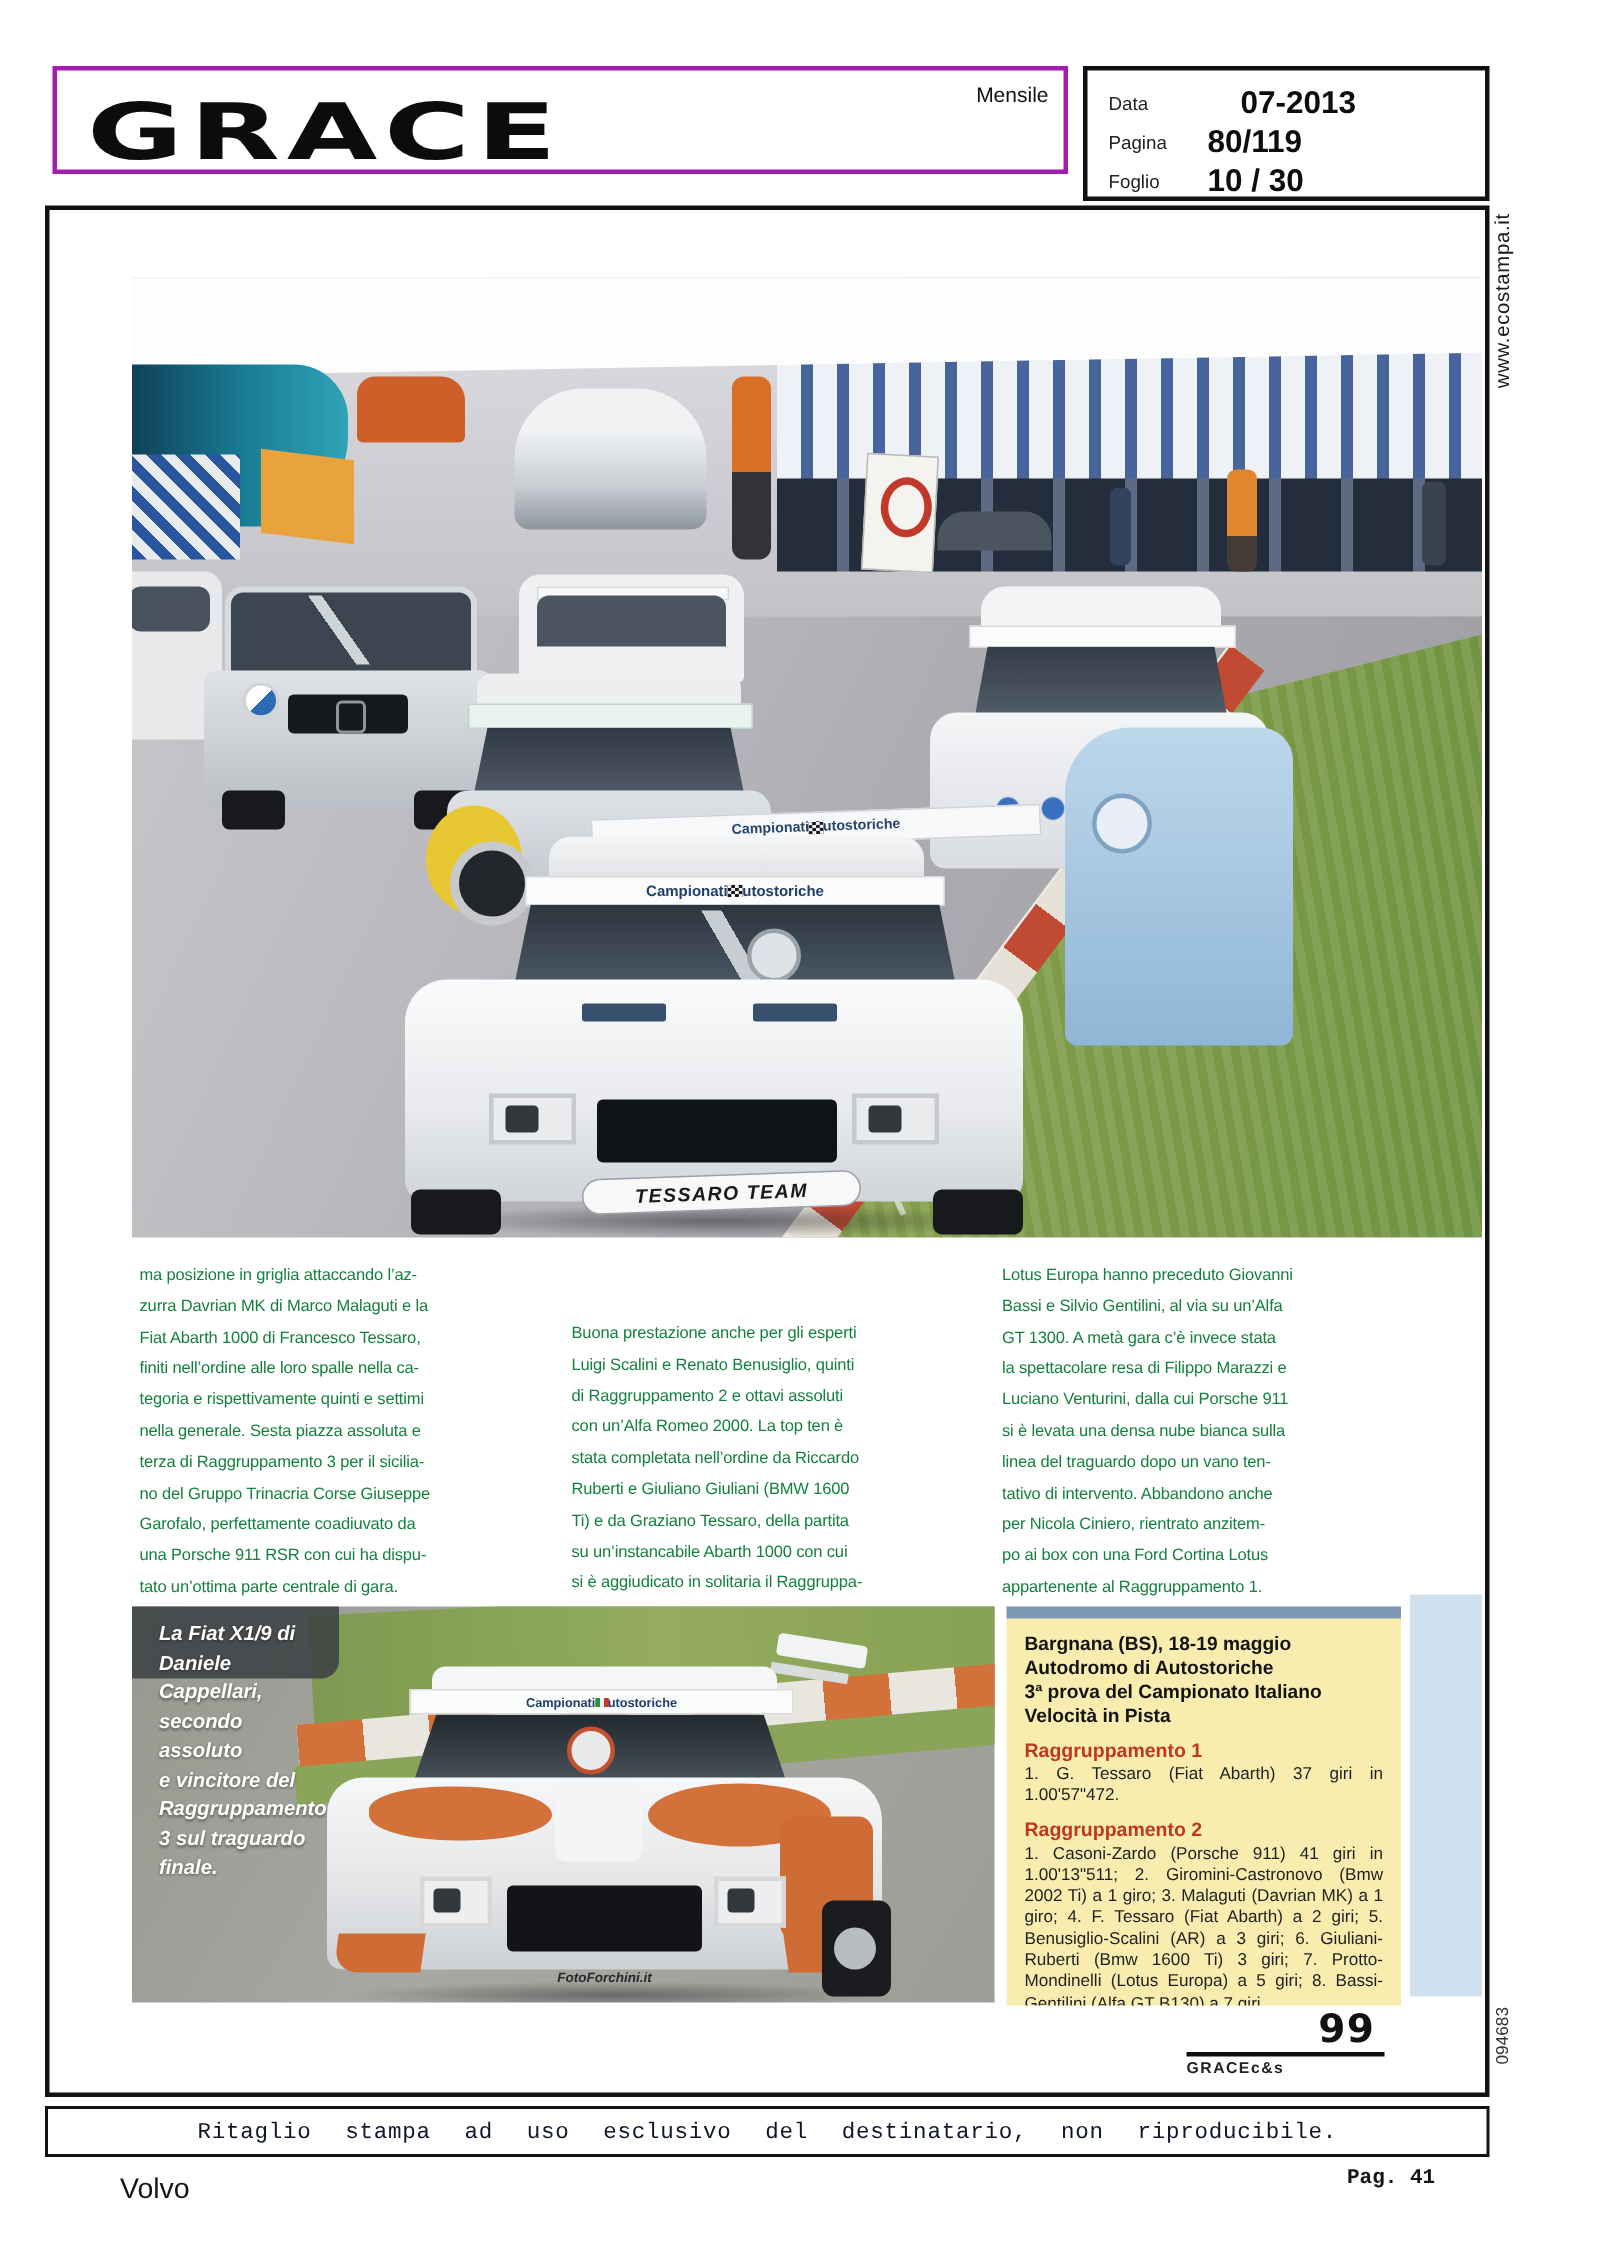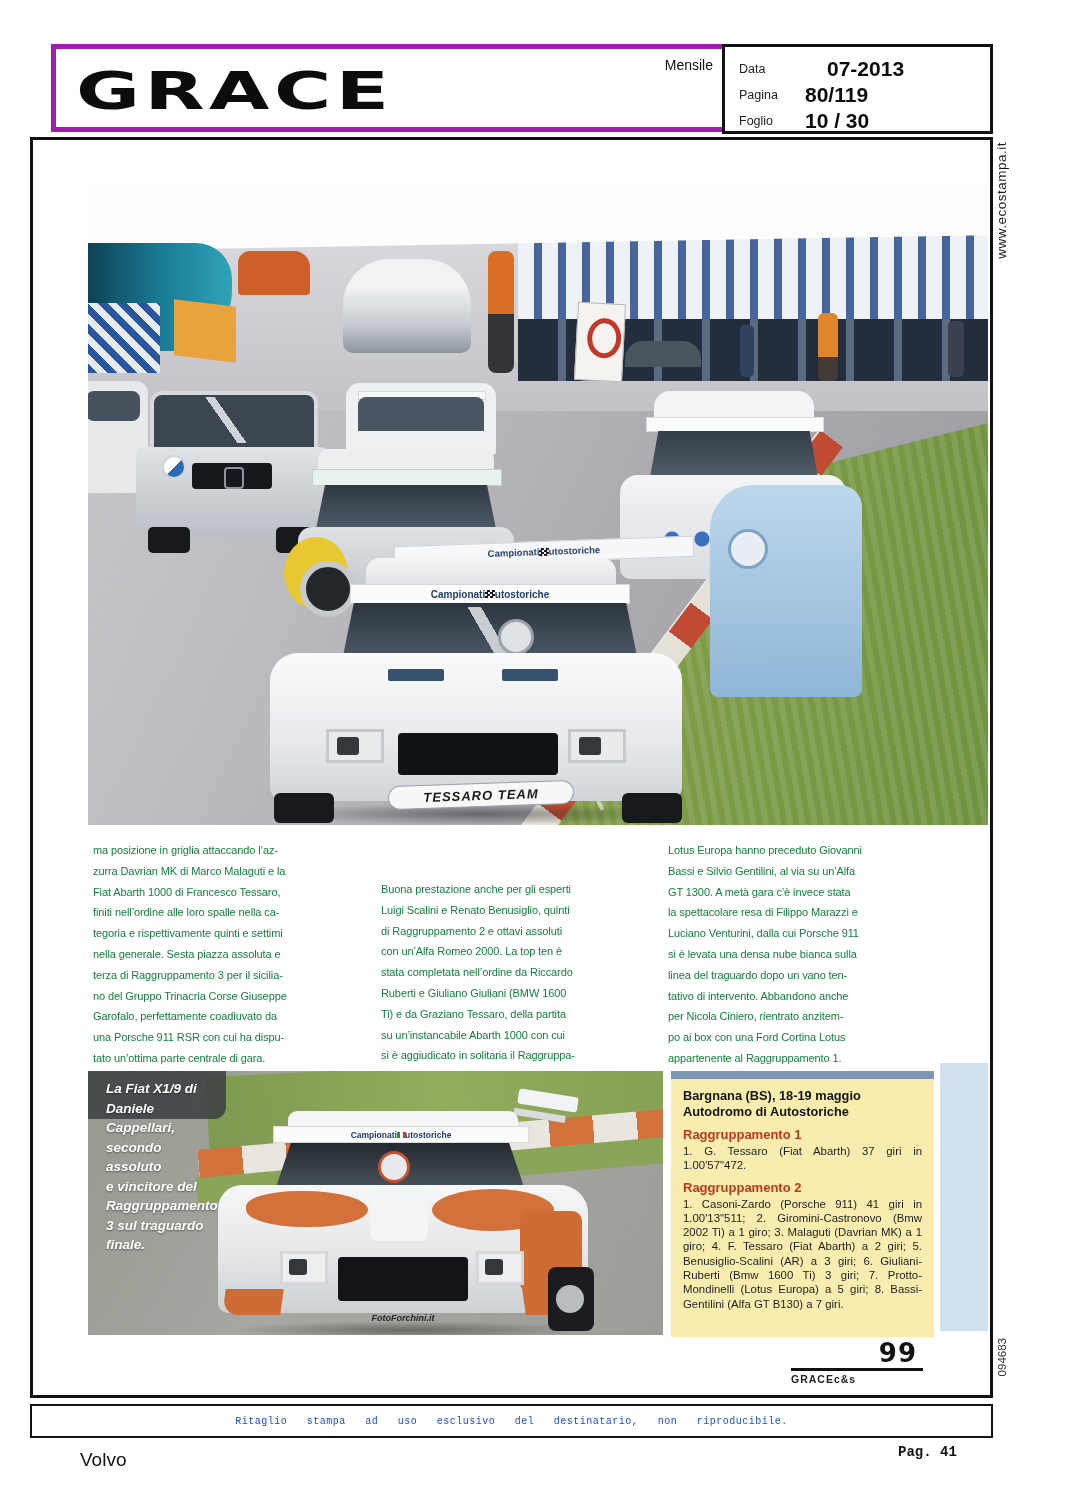--- a/index.html
+++ b/index.html
@@ -1,21 +1,21 @@
 <!DOCTYPE html>
 <html><head>
 <meta charset="utf-8">
 <style>
   html,body { margin:0; padding:0; background:#ffffff; }
   .page { position:relative; width:1069px; height:1500px; background:#fff;
           font-family:"Liberation Sans", sans-serif; color:#111; overflow:hidden; }
 
   
-  .logo-box { position:absolute; left:51px; top:44px; width:677px; height:88px;
-              border:5px solid #a21caf; box-sizing:border-box; background:#fff; }
+  .logo-box { position:absolute; left:35px; top:44px; width:677px; height:72px;
+              border:3px solid #a21caf; box-sizing:border-box; background:#fff; }
   .logo { position:absolute; left:20px; top:12px; font-family:"DejaVu Sans",sans-serif;
           font-weight:bold; font-size:52px; letter-spacing:3px;
           transform:scaleX(1.5); transform-origin:left center; color:#0c0c0c; }
   .mensile { position:absolute; right:10px; top:8px; font-size:14px; color:#111; }
   .meta-box { position:absolute; left:722px; top:44px; width:271px; height:90px;
               border:3px solid #111; box-sizing:border-box; background:#fff; padding:9px 0 0 14px; }
   .meta-row { display:flex; align-items:center; height:26px; }
   .meta-label { width:66px; font-size:12.5px; color:#222; }
   .meta-value { font-size:21px; font-weight:bold; color:#0d0d0d; }
   .meta-row.first .meta-value { margin-left:22px; }
@@ -211,22 +211,22 @@
 
   
   .pageno { position:absolute; left:758px; top:1198px; width:132px; }
   .pn-line { border-bottom:3px solid #111; text-align:right; padding-right:6px; }
   .pn-num { font-family:"DejaVu Sans",sans-serif; font-size:26px; font-weight:bold; letter-spacing:1px; }
   .pn-brand { font-size:10.5px; font-weight:bold; letter-spacing:1px; margin-top:2px; color:#222; }
 
   
   .strip-box { position:absolute; left:30px; top:1404px; width:963px; height:34px; border:2px solid #111;
                box-sizing:border-box; display:flex; align-items:center; justify-content:center;
-               font-family:"Liberation Mono",monospace; font-size:10px; word-spacing:13px; letter-spacing:0.5px;
-               color:#1d4ed8; }
+               font-family:"Liberation Mono",monospace; font-size:15px; word-spacing:13px; letter-spacing:0.5px;
+               color:#0f172a; }
   .client { position:absolute; left:80px; top:1449px; font-size:19px; color:#141414; }
   .page-ref { position:absolute; left:898px; top:1444px; font-family:"Liberation Mono",monospace;
               font-weight:bold; font-size:14px; color:#141414; }
 </style>
 </head>
 <body>
 
 <div class="page">
 
   <div class="logo-box">
@@ -423,20 +423,21 @@
 3 sul traguardo
 finale.</div>
     </div>
 
     <div class="side-strip"></div>
 
     <div class="results">
       <div class="results-inner">
         <div class="r-title">Bargnana (BS), 18-19 maggio</div>
         <div class="r-title">Autodromo di Autostoriche</div>
+        <div class="r-title">3ª prova del Campionato Italiano Velocità in Pista</div>
         <div class="r-heading">Raggruppamento 1</div>
         <div class="r-text">1. G. Tessaro (Fiat Abarth) 37 giri in 1.00'57"472.</div>
         <div class="r-heading">Raggruppamento 2</div>
         <div class="r-text">1. Casoni-Zardo (Porsche 911) 41 giri in 1.00'13"511; 2. Giromini-Castronovo (Bmw 2002 Ti) a 1 giro; 3. Malaguti (Davrian MK) a 1 giro; 4. F. Tessaro (Fiat Abarth) a 2 giri; 5. Benusiglio-Scalini (AR) a 3 giri; 6. Giuliani-Ruberti (Bmw 1600 Ti) 3 giri; 7. Protto-Mondinelli (Lotus Europa) a 5 giri; 8. Bassi-Gentilini (Alfa GT B130) a 7 giri.</div>
 
       </div>
     </div>
 
     <div class="pageno">
       <div class="pn-line">

